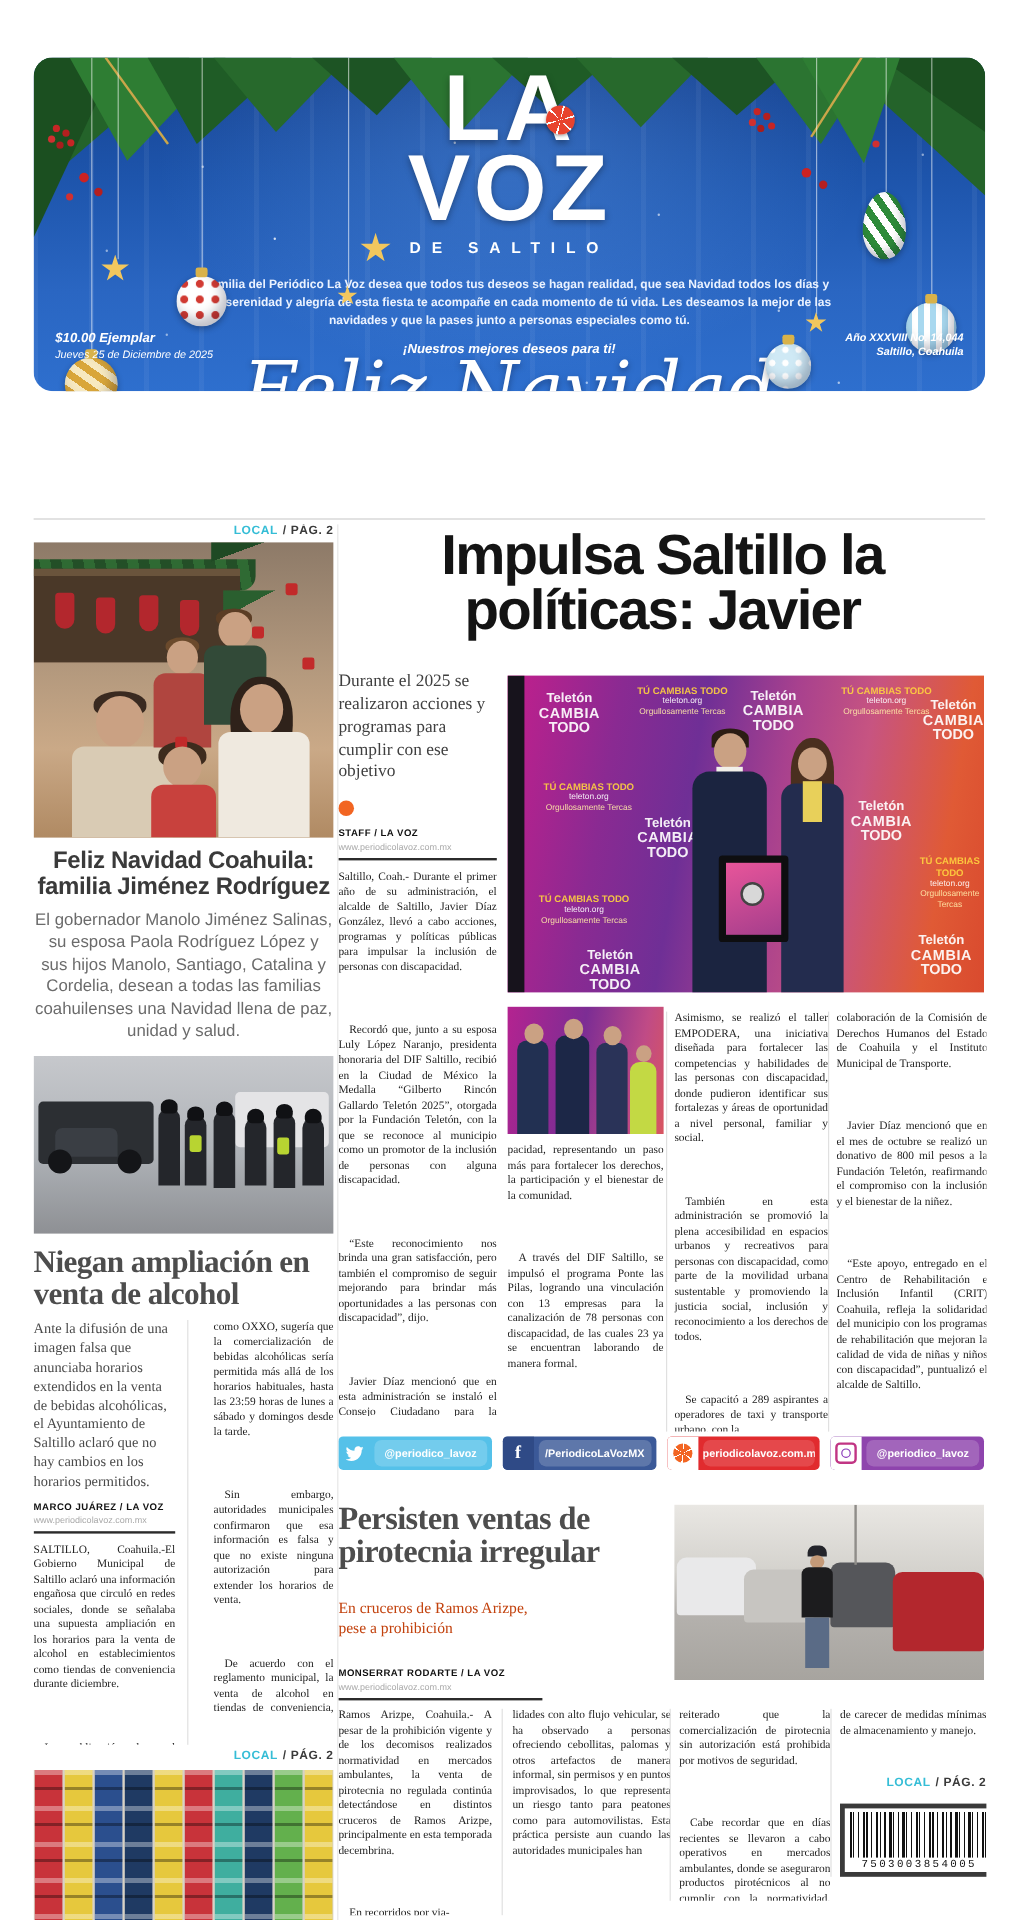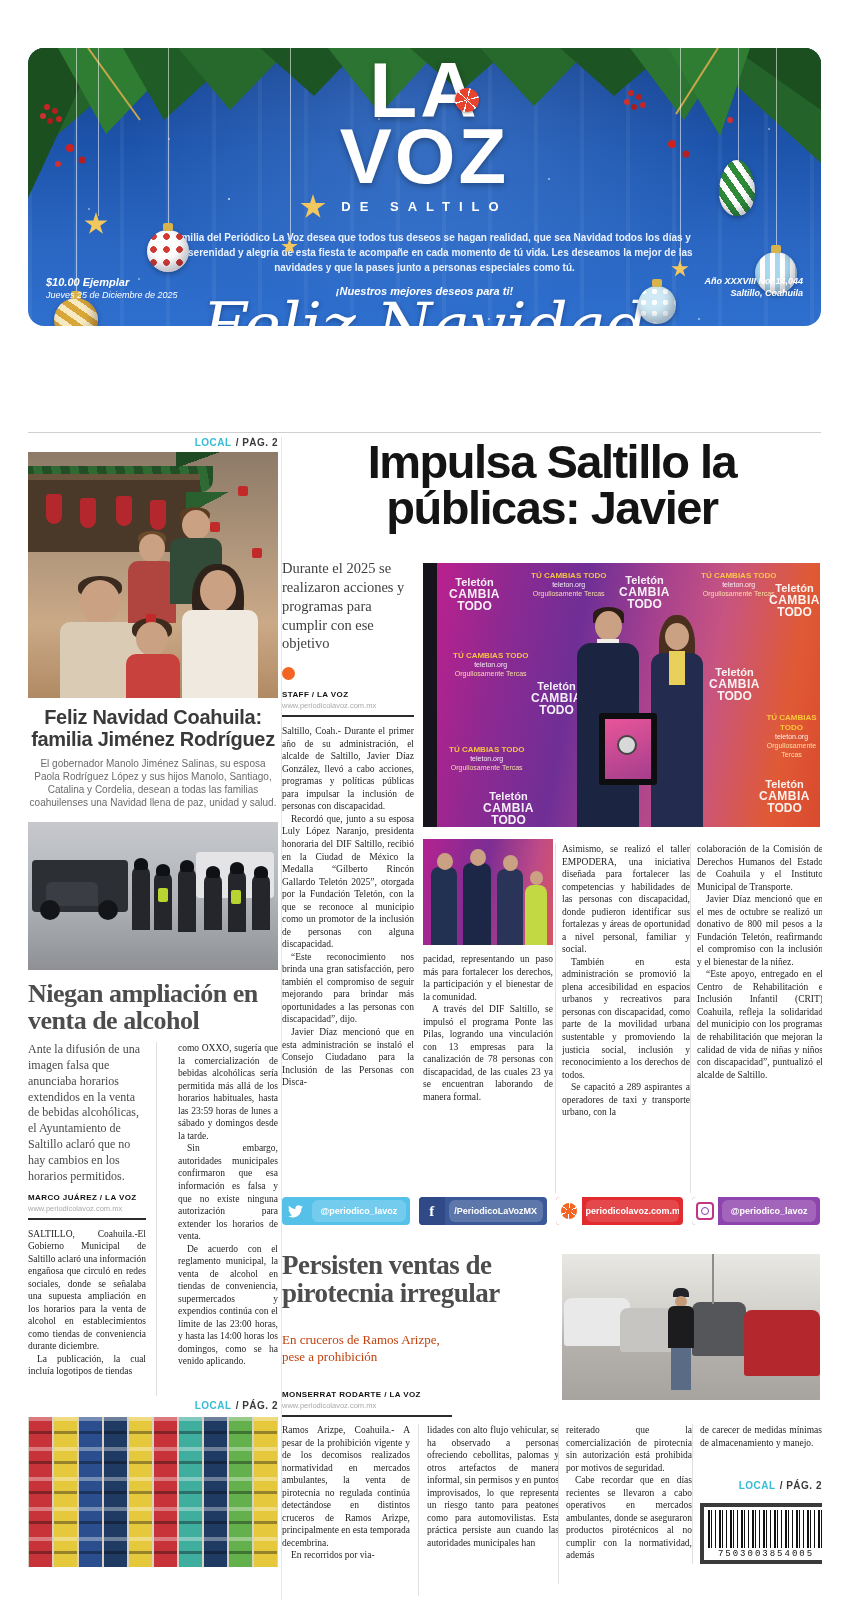--- a/index.html
+++ b/index.html
@@ -58,21 +58,21 @@
   
   .top-rule{position:absolute;left:28px;right:28px;top:432px;height:1px;background:#cfcfcf;}
   .leftcol{position:absolute;left:28px;top:437px;width:250px;height:1163px;overflow:hidden;}
   .maincol{position:absolute;left:281px;top:437px;width:540px;height:1163px;overflow:hidden;border-left:1px solid #e6e6e6;}
   .tagrow{display:flex;justify-content:flex-end;gap:4px;font-size:10px;font-weight:bold;letter-spacing:.5px;}
   .tag-section{color:#35bdd6;}
   .tag-page{color:#3a3a3a;}
   .body-text{font-family:"Liberation Serif",serif;font-size:9.5px;line-height:1.32;
     text-align:justify;color:#1d1d1d;overflow:hidden;}
   .body-text p{margin:0;}
-  .body-text p + p{text-indent:9px;}
+  .body-text p + p{text-indent:9px;margin-top:40px;}
   .byline{font-size:8px;font-weight:bold;letter-spacing:.4px;color:#111;}
   .weburl{font-size:7.5px;color:#a9a9a9;margin-top:2px;}
   .byline-rule{height:2px;background:#2b2b2b;margin-top:5px;}
   
   .family-photo{position:relative;margin-top:4px;width:250px;height:246px;overflow:hidden;
     background:linear-gradient(180deg,#8d7a68,#b59a7e 45%,#caa987 70%,#b08a63);}
   .fp-mantel{position:absolute;left:0;top:22px;width:172px;height:72px;background:#4a3828;border-top:6px solid #6a543c;}
   .fp-garland{position:absolute;left:0;top:14px;width:185px;height:26px;border-radius:0 0 12px 12px;
     background:repeating-linear-gradient(80deg,#234f27 0 9px,#2f6a33 9px 18px);}
   .fp-stocking{position:absolute;width:16px;height:30px;background:#b3272d;border-radius:3px 3px 8px 8px;top:42px;}
@@ -88,21 +88,21 @@
   .police-photo{position:relative;margin-top:12px;width:250px;height:148px;overflow:hidden;
     background:linear-gradient(180deg,#c6c8cc 0%,#aeb2b7 55%,#8e9094 100%);}
   .pp-truck{position:absolute;left:4px;top:38px;width:96px;height:52px;background:#2c2f33;border-radius:4px;}
   .pp-cab{position:absolute;left:14px;top:22px;width:52px;height:24px;background:#3a3e44;border-radius:6px 6px 0 0;}
   .pp-wheel{position:absolute;bottom:-8px;width:20px;height:20px;border-radius:50%;background:#141518;}
   .pp-fig{position:absolute;width:18px;height:64px;background:#24262b;border-radius:8px 8px 0 0;}
   .pp-helm{position:absolute;top:-8px;left:2px;width:14px;height:12px;border-radius:50% 50% 30% 30%;background:#101114;}
   .pp-neon{position:absolute;width:10px;height:14px;background:#b8d431;border-radius:2px;}
   .fam-headline{margin-top:8px;text-align:center;font-size:20px;line-height:1.12;font-weight:bold;
     color:#3a3a3a;letter-spacing:-.3px;}
-  .fam-deck{margin-top:6px;text-align:center;font-size:10px;line-height:1.32;color:#6b6b6b;}
+  .fam-deck{margin-top:6px;text-align:center;font-size:14px;line-height:1.32;color:#6b6b6b;}
   .alc-headline{margin-top:10px;font-family:"Liberation Serif",serif;font-weight:bold;
     font-size:26px;line-height:1.05;color:#4d4d4d;letter-spacing:-.5px;}
   .alc-cols{display:flex;gap:10px;margin-top:8px;}
   .alc-colA{width:118px;flex:none;}
   .alc-colB{flex:1;border-left:1px solid #e0e0e0;padding-left:21px;}
   .alc-deck{font-family:"Liberation Serif",serif;font-size:12px;line-height:1.32;color:#4a4a4a;}
   .crates-photo{position:relative;margin-top:6px;width:250px;height:150px;overflow:hidden;display:flex;
     background:#d8d2c6;}
   .crate-col{flex:1;margin:0 1px;
     background-image:repeating-linear-gradient(180deg,rgba(255,255,255,.35) 0 4px,transparent 4px 14px,rgba(0,0,0,.35) 14px 17px,transparent 17px 30px);}
@@ -386,21 +386,21 @@
       <span class="crate-col" style="background-color:#e6c83d;"></span>
       <span class="crate-col" style="background-color:#c8333a;"></span>
       <span class="crate-col" style="background-color:#3fae9f;"></span>
       <span class="crate-col" style="background-color:#1f3a63;"></span>
       <span class="crate-col" style="background-color:#63b04d;"></span>
       <span class="crate-col" style="background-color:#e6c83d;"></span>
     </div>
   </div>
 
   <div class="maincol">
-    <div class="main-headline">Impulsa Saltillo la públicas: Javier</div>
+    <div class="main-headline">Impulsa Saltillo la políticas: Javier</div>
 
     <div class="md-col1">
       <div class="main-deck">Durante el 2025 se realizaron acciones y programas para cumplir con ese objetivo</div>
       <div class="orange-dot"></div>
       <div class="byline">STAFF / LA VOZ</div>
       <div class="weburl">www.periodicolavoz.com.mx</div>
       <div class="byline-rule"></div>
       <div class="body-text md-body">
           <p>Saltillo, Coah.- Durante el primer año de su administración, el alcalde de Saltillo, Javier Díaz González, llevó a cabo acciones, programas y políticas públicas para impulsar la inclusión de personas con discapacidad.</p>
           <p>Recordó que, junto a su esposa Luly López Naranjo, presidenta honoraria del DIF Saltillo, recibió en la Ciudad de México la Medalla “Gilberto Rincón Gallardo Teletón 2025”, otorgada por la Fundación Teletón, con la que se reconoce al municipio como un promotor de la inclusión de personas con alguna discapacidad.</p>

